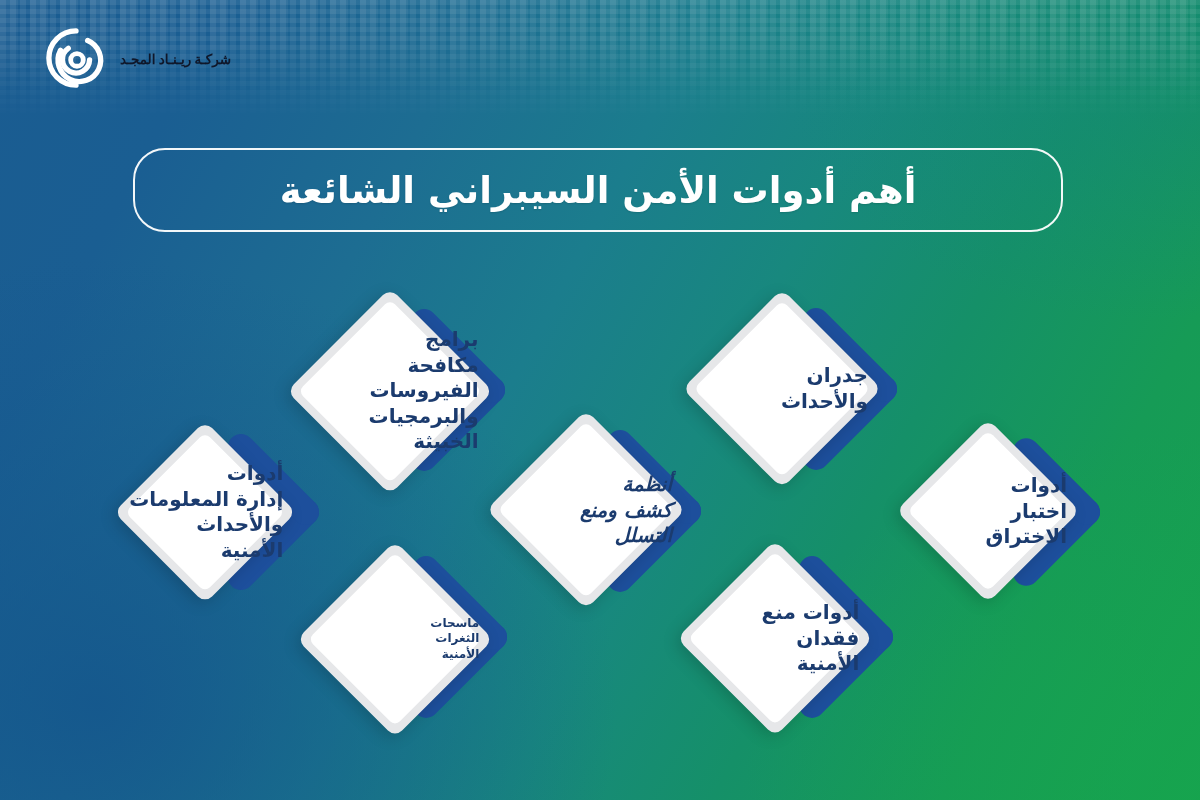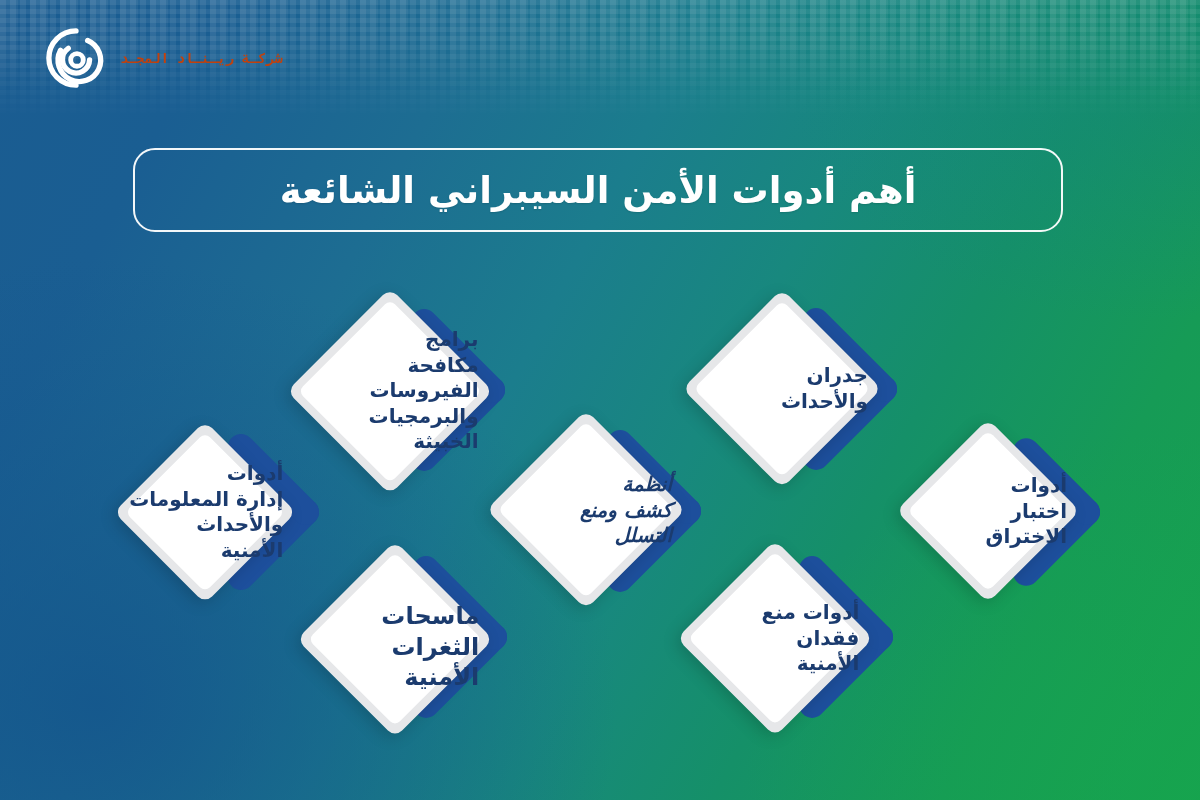--- a/index.html
+++ b/index.html
@@ -76,38 +76,38 @@
   .logo-mark { width: 62px; height: 62px; display:block; }
   .logo-text { display: flex; flex-direction: column; align-items: flex-end; line-height: 1; }
   .logo-rmg {
     color: #ffffff;
     font-size: 47px;
     font-weight: 700;
     letter-spacing: 0.5px;
     font-family: "DejaVu Sans", "Liberation Sans", sans-serif;
   }
   .logo-ar {
-    color: #c2410c;
+    color: #0f172a;
     font-size: 13.5px;
     font-weight: 700;
     margin-top: 4px;
     letter-spacing: 1.2px;
     direction: rtl;
-    font-family: Liberation Mono, monospace;
+    font-family: Liberation Serif, serif;
   }
 
   
   .title-banner {
     position: absolute;
     left: 133px;
     top: 148px;
     width: 930px;
     height: 84px;
     border: 2px solid rgba(255,255,255,0.95);
-    border-radius: 22px;
+    border-radius: 32px;
     display: flex;
     align-items: center;
     justify-content: center;
     box-sizing: border-box;
   }
   .title-text {
     color: #ffffff;
     font-size: 37px;
     font-weight: 700;
     letter-spacing: 0px;
@@ -238,21 +238,21 @@
         <div class="dia-inner" style="width: 129.642px; height: 129.642px;"></div>
         <div class="dia-label" style="font-size: 20px;">برامج
 مكافحة
 الفيروسات
 والبرمجيات
 الخبيثة</div>
       </div>
       <div class="node" style="left: 395px; top: 639px; width: 196px; height: 196px;">
         <div class="dia-outer" style="width: 138.572px; height: 138.572px;"></div>
         <div class="dia-inner" style="width: 122.572px; height: 122.572px;"></div>
-        <div class="dia-label" style="font-size: 24px; margin-top: 8px;">ماسحات
+        <div class="dia-label" style="font-size: 12px;">ماسحات
 الثغرات
 الأمنية</div>
       </div>
       <div class="node" style="left: 586px; top: 510px; width: 200px; height: 200px; font-style: italic;">
         <div class="dia-outer" style="width: 141.4px; height: 141.4px;"></div>
         <div class="dia-inner" style="width: 125.4px; height: 125.4px;"></div>
         <div class="dia-label" style="font-size: 20px;">أنظمة
 كشف ومنع
 التسلل</div>
       </div>

